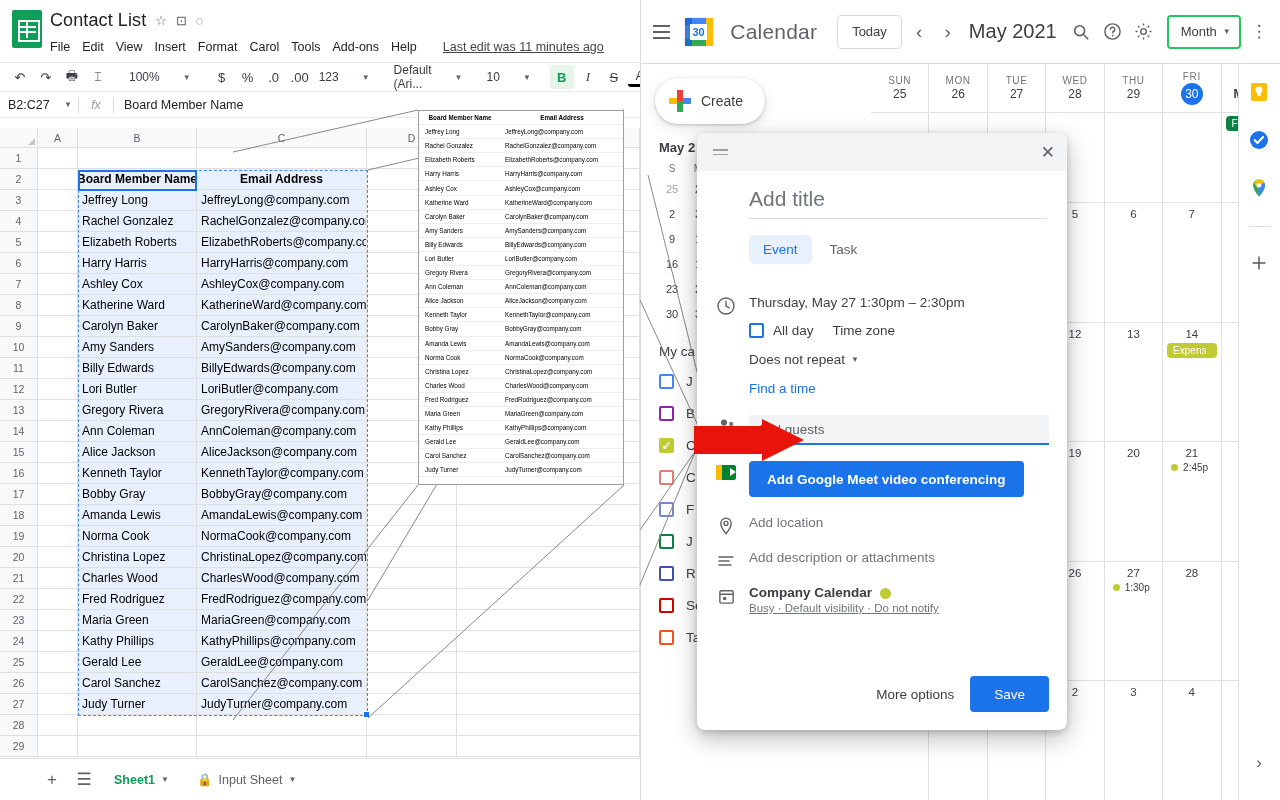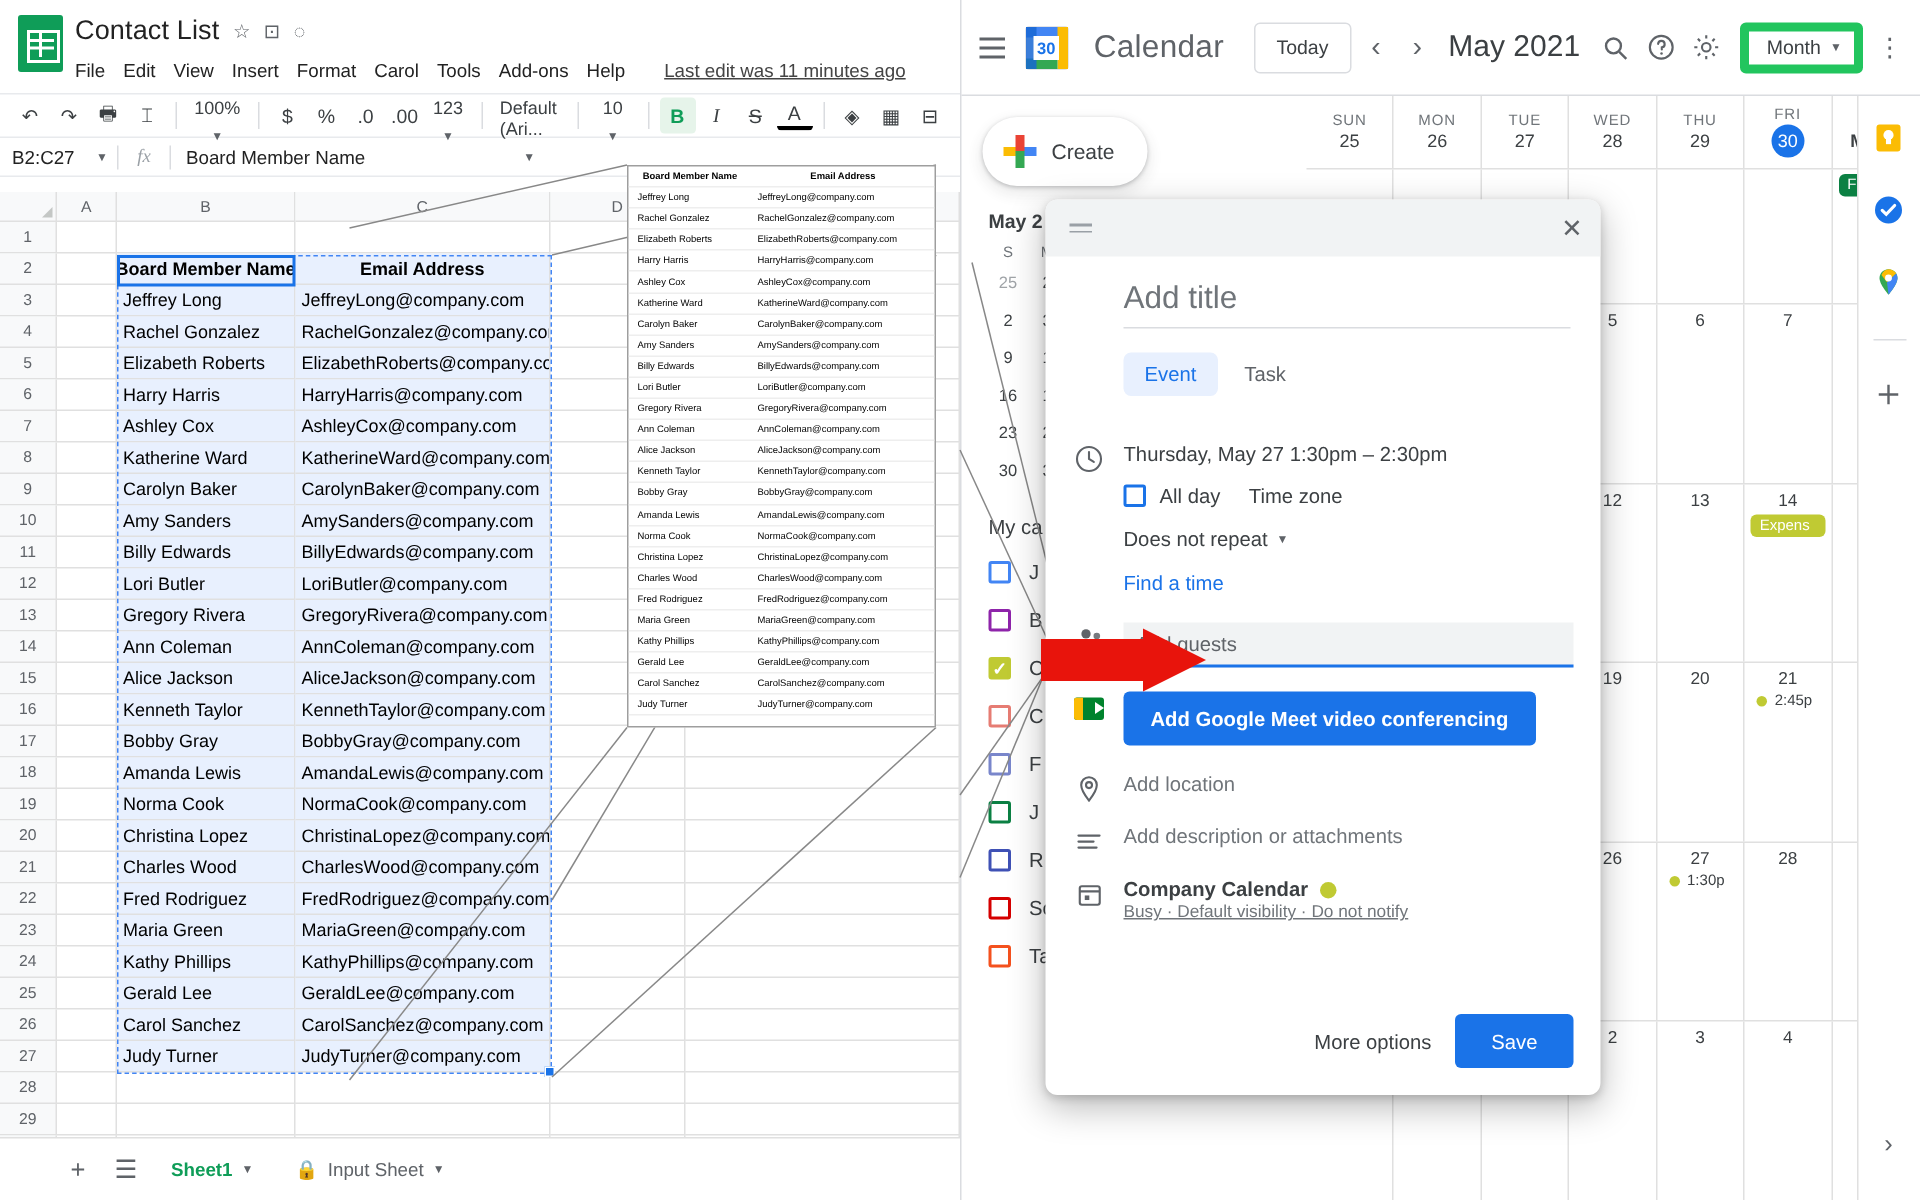--- a/index.html
+++ b/index.html
@@ -50,36 +50,36 @@
     display: flex; align-items: center; height: 30px;
     border-top: 1px solid #e8eaed; border-bottom: 1px solid #e8eaed;
     padding: 0 8px; gap: 2px; font-size: 12px; color: #444;
   }
   .tb-btn {
     min-width: 24px; height: 24px; display: flex; align-items: center; justify-content: center;
     cursor: pointer; border-radius: 3px; padding: 0 3px; font-size: 13px; color: #3c4043;
   }
   .tb-sep { width: 1px; height: 18px; background: #dadce0; margin: 0 5px; }
   .tb-drop {
-    display: flex; align-items: center; gap: 7px; height: 24px;
-    padding: 0 5px; cursor: pointer; font-size: 12px; color: #3c4043; border-radius: 3px; flex-direction: column;
+    display: flex; align-items: center; gap: 23px; height: 24px;
+    padding: 0 5px; cursor: pointer; font-size: 12px; color: #3c4043; border-radius: 3px;
   }
   .caret { font-size: 8px; color: #5f6368; }
   .tb-bold { font-weight: bold; color: #0f9d58; background: #e6f4ea; }
 
   .sh-formulabar {
     display: flex; align-items: center; height: 26px;
     border-bottom: 1px solid #e8eaed; font-size: 12.5px; color: #222;
   }
   .fb-name {
     width: 78px; padding-left: 8px; display: flex; align-items: center;
     justify-content: space-between; padding-right: 6px; cursor: pointer;
   }
   .fb-sep { width: 1px; height: 16px; background: #dadce0; }
-  .fb-fx { width: 34px; text-align: center; color: #9aa0a6; font-style: italic; font-family: Liberation Serif, serif; }
+  .fb-fx { width: 34px; text-align: center; color: #9aa0a6; font-style: italic; font-family: Liberation Sans, sans-serif; }
   .fb-val { padding-left: 10px; }
 
   
   .grid { position: absolute; left: 0; top: 128px; width: 640px; height: 630px; background: #fff; }
   .grid-row { display: flex; height: 21px; }
   .hdr-row { height: 20px; }
   .cell-rowhdr {
     width: 38px; flex: none; background: #f8f9fa; border-right: 1px solid #e0e0e0;
     border-bottom: 1px solid #e0e0e0; font-size: 10.5px; color: #5f6368;
     display: flex; align-items: center; justify-content: center;
@@ -178,21 +178,21 @@
   .nav-arrow {
     width: 32px; height: 32px; display: flex; align-items: center; justify-content: center;
     color: #5f6368; font-size: 19px; cursor: pointer; border-radius: 50%;
   }
   .month-label { font-size: 20px; color: #3c4043; margin: 0 6px 0 4px; white-space: nowrap; }
   .ico-btn {
     width: 36px; height: 36px; display: flex; align-items: center; justify-content: center;
     color: #5f6368; cursor: pointer; border-radius: 50%; font-size: 17px;
   }
   .view-select {
-    border: 6px solid #22c55e; border-radius: 4px; height: 34px;
+    border: 2px solid #22c55e; border-radius: 4px; height: 34px;
     padding: 0 8px 0 12px; display: flex; align-items: center; gap: 6px;
     font-size: 13px; color: #3c4043; cursor: pointer; margin-left: 4px;
   }
 
   .cal-body { display: flex; height: 736px; }
   .cal-side { width: 230px; flex: none; position: relative; padding-top: 10px; }
   .create-btn {
     display: flex; align-items: center; gap: 10px;
     margin: 4px 0 0 14px; height: 46px; width: 110px;
     border-radius: 24px; background: #fff;

